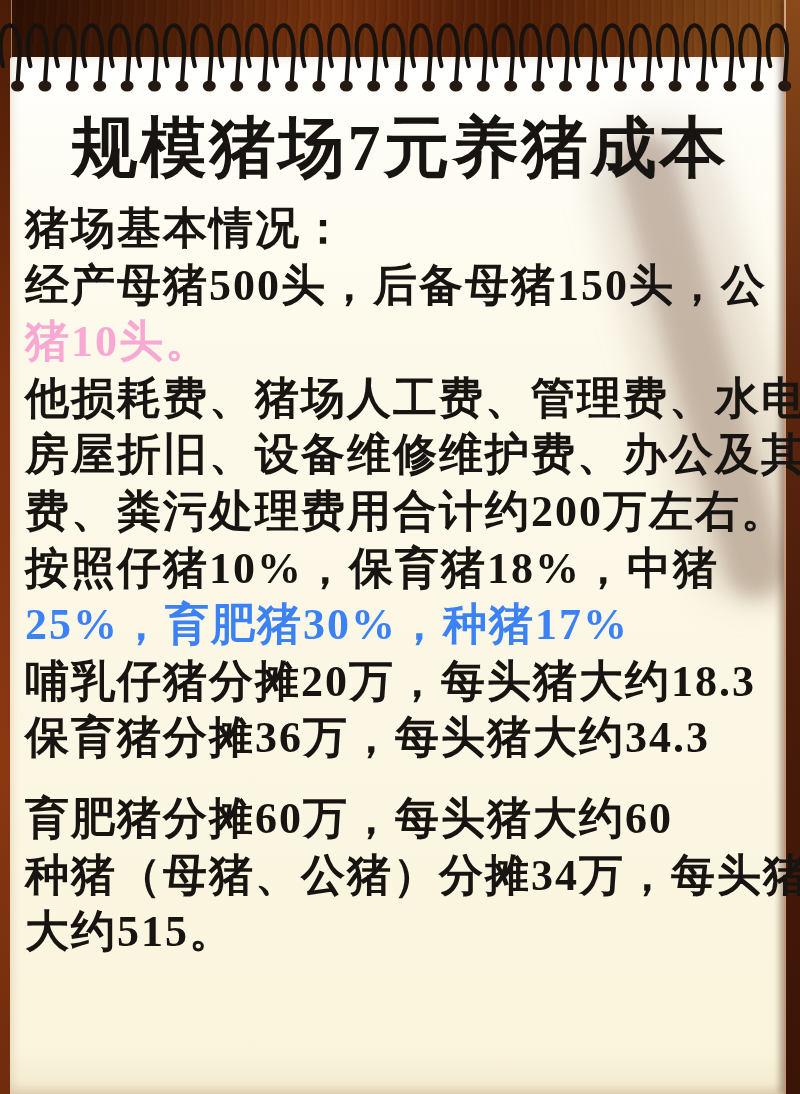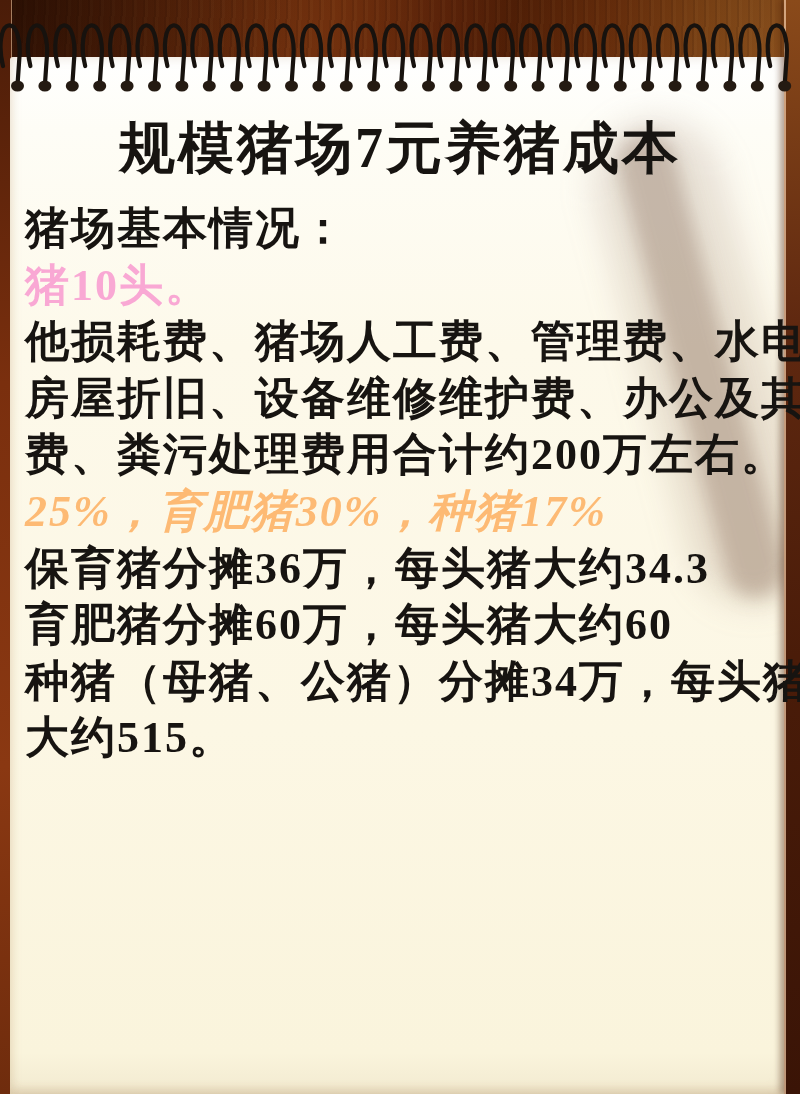--- a/index.html
+++ b/index.html
@@ -72,21 +72,21 @@
     stroke:#17120e;
     stroke-width:4.2;
     stroke-linecap:round;
   }
   .coil-hole{ fill:#241a12; }
   
   .title{
     position:absolute;left:14px;top:102px;width:772px;
     z-index:3;
     text-align:center;
-    font-size:56px;
+    font-size:66px;
     font-weight:900;
     letter-spacing:3px;
     color:#171411;
     line-height:92px;
     white-space:nowrap;
   }
   .note-body{
     position:absolute;left:25px;top:201px;width:760px;
     z-index:3;
   }
@@ -172,24 +172,27 @@
       <path d="M 742.8 66 C 737.8 46, 740.8 27, 748.3 25.5 C 756.3 24, 760.3 40, 759.3 56 L 757.3 85" class="coil-wire" style="stroke: rgb(23, 18, 14);"></path>
       <ellipse cx="757.3" cy="86" rx="6.5" ry="5.5" class="coil-hole"></ellipse>
       <path d="M 770.1999999999999 66 C 765.1999999999999 46, 768.1999999999999 27, 775.6999999999999 25.5 C 783.6999999999999 24, 787.6999999999999 40, 786.6999999999999 56 L 784.6999999999999 85" class="coil-wire" style="stroke: rgb(23, 18, 14);"></path>
       <ellipse cx="784.6999999999999" cy="86" rx="6.5" ry="5.5" class="coil-hole"></ellipse>
     </svg>
 
   <div class="title" style="color: rgb(23, 20, 17);">规模猪场7元养猪成本</div>
 
   <div class="note-body">
       <div class="line" style="color: rgb(23, 20, 17);">猪场基本情况：</div>
+      <div class="line" style="color: rgb(23, 20, 17);">经产母猪500头，后备母猪150头，公</div>
       <div class="line" style="color: #f9a8d4;">猪10头。</div>
       <div class="line" style="color: rgb(23, 20, 17);">他损耗费、猪场人工费、管理费、水电</div>
       <div class="line" style="color: rgb(23, 20, 17);">房屋折旧、设备维修维护费、办公及其</div>
       <div class="line" style="color: rgb(23, 20, 17);">费、粪污处理费用合计约200万左右。</div>
-      <div class="line" style="color: #fdba74; font-style: italic;">25%，育肥猪30%，种猪17%</div>
+      <div class="line" style="color: rgb(23, 20, 17);">按照仔猪10%，保育猪18%，中猪</div>
+      <div class="line" style="color: #3b82f6;">25%，育肥猪30%，种猪17%</div>
+      <div class="line" style="color: rgb(23, 20, 17);">哺乳仔猪分摊20万，每头猪大约18.3</div>
       <div class="line" style="color: rgb(23, 20, 17);">保育猪分摊36万，每头猪大约34.3</div>
-      <div class="line" style="color: rgb(23, 20, 17);">育肥猪分摊60万，每头猪大约60</div>
+      <div class="line" style="color: rgb(23, 20, 17); margin-top: 24px;">育肥猪分摊60万，每头猪大约60</div>
       <div class="line" style="color: rgb(23, 20, 17);">种猪（母猪、公猪）分摊34万，每头猪</div>
       <div class="line" style="color: rgb(23, 20, 17);">大约515。</div>
     </div>
 
 </div>
 
 </body></html>

